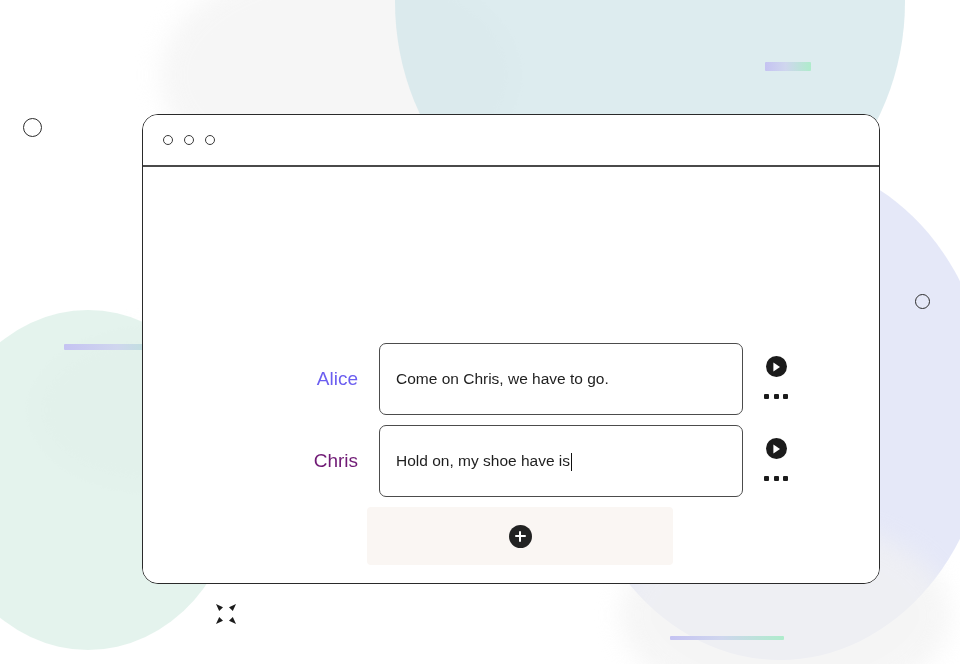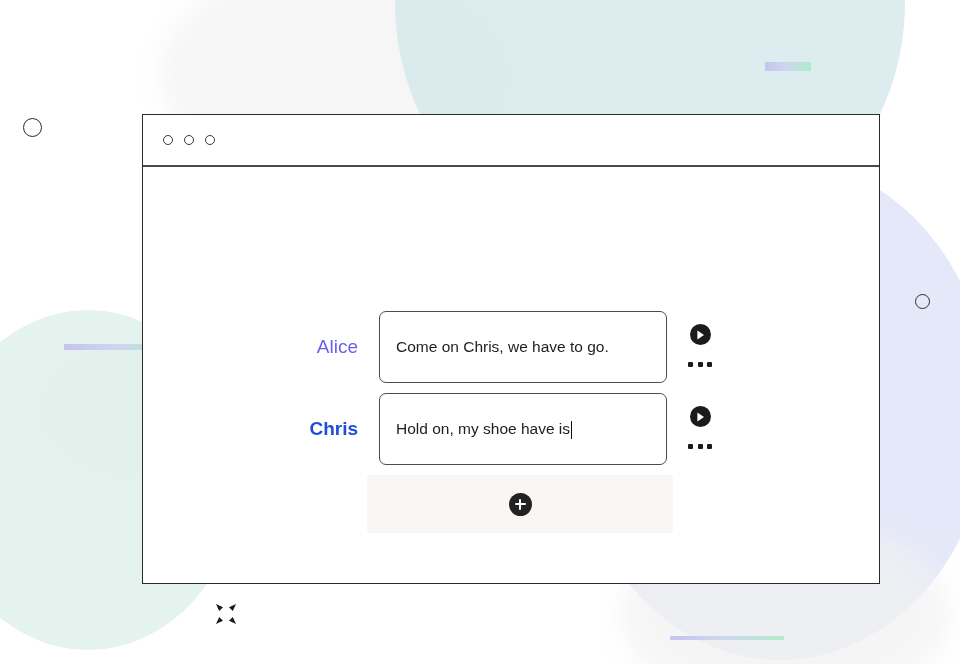--- a/index.html
+++ b/index.html
@@ -119,24 +119,25 @@
 
   
   .window {
     position: absolute;
     left: 142px;
     top: 114px;
     width: 738px;
     height: 470px;
     background: #ffffff;
     border: 1.4px solid #2a2a2a;
-    border-radius: 0;
+    border-radius: 16px;
     overflow: hidden;
     display: flex;
     flex-direction: column;
+    gap: 32px;
   }
 
   .titlebar {
     height: 52px;
     flex: 0 0 52px;
     border-bottom: 2.2px solid #4a4a4a;
     display: flex;
     align-items: center;
     padding-left: 20px;
     background: #ffffff;
@@ -180,24 +181,24 @@
     width: 86px;
     text-align: right;
     padding-right: 21px;
     font-size: 19px;
     line-height: 72px;
     height: 72px;
     font-family: "Liberation Sans", sans-serif;
     white-space: nowrap;
   }
   .speaker.alice { color: #6b5ef0; }
-  .speaker.chris { color: #1d4ed8; font-weight: bold; }
+  .speaker.chris { color: #701a75; }
 
   .text-field {
-    width: 288px;
+    width: 364px;
     height: 72px;
     border: 1.5px solid #4c4c4c;
     border-radius: 7px;
     background: #ffffff;
     display: flex;
     align-items: center;
     padding: 12px 16px;
     font-size: 15.5px;
     color: #1e1e1e;
     font-family: "Liberation Sans", sans-serif;

